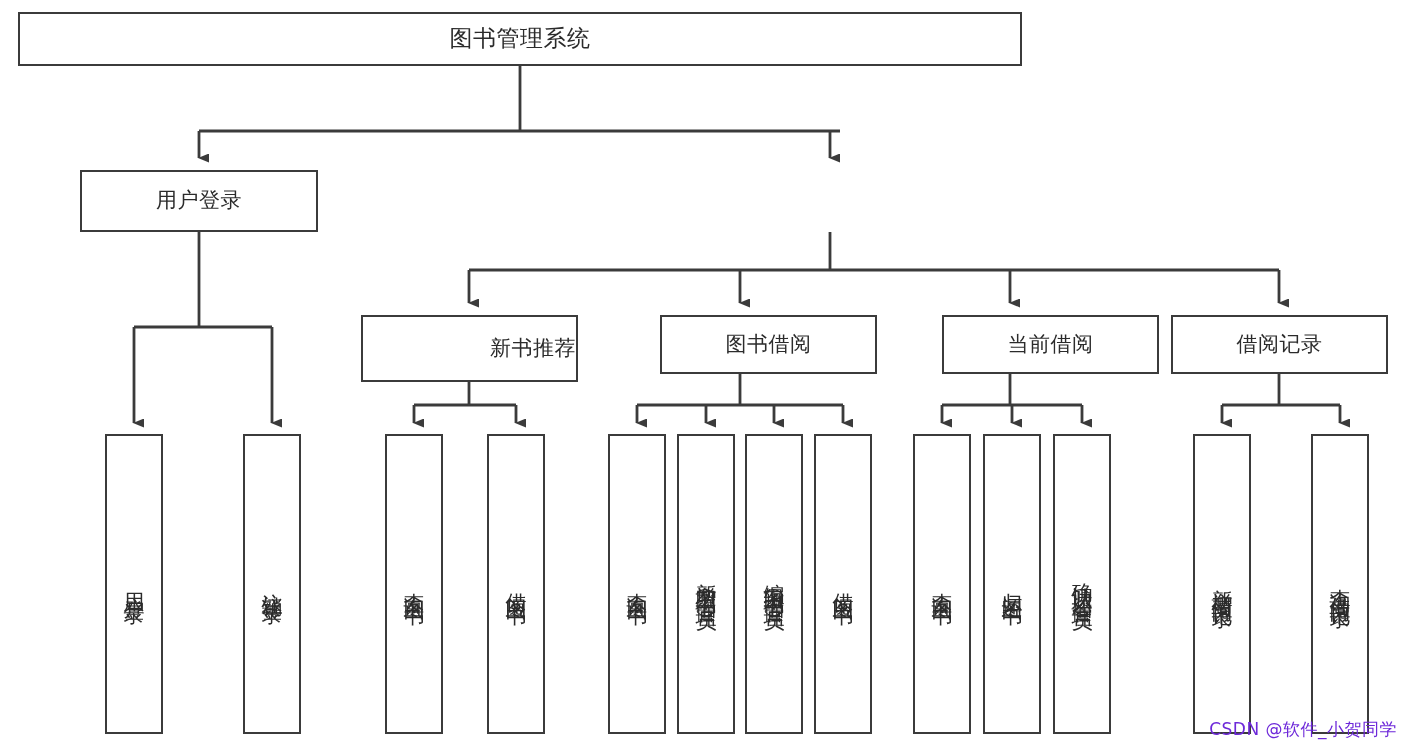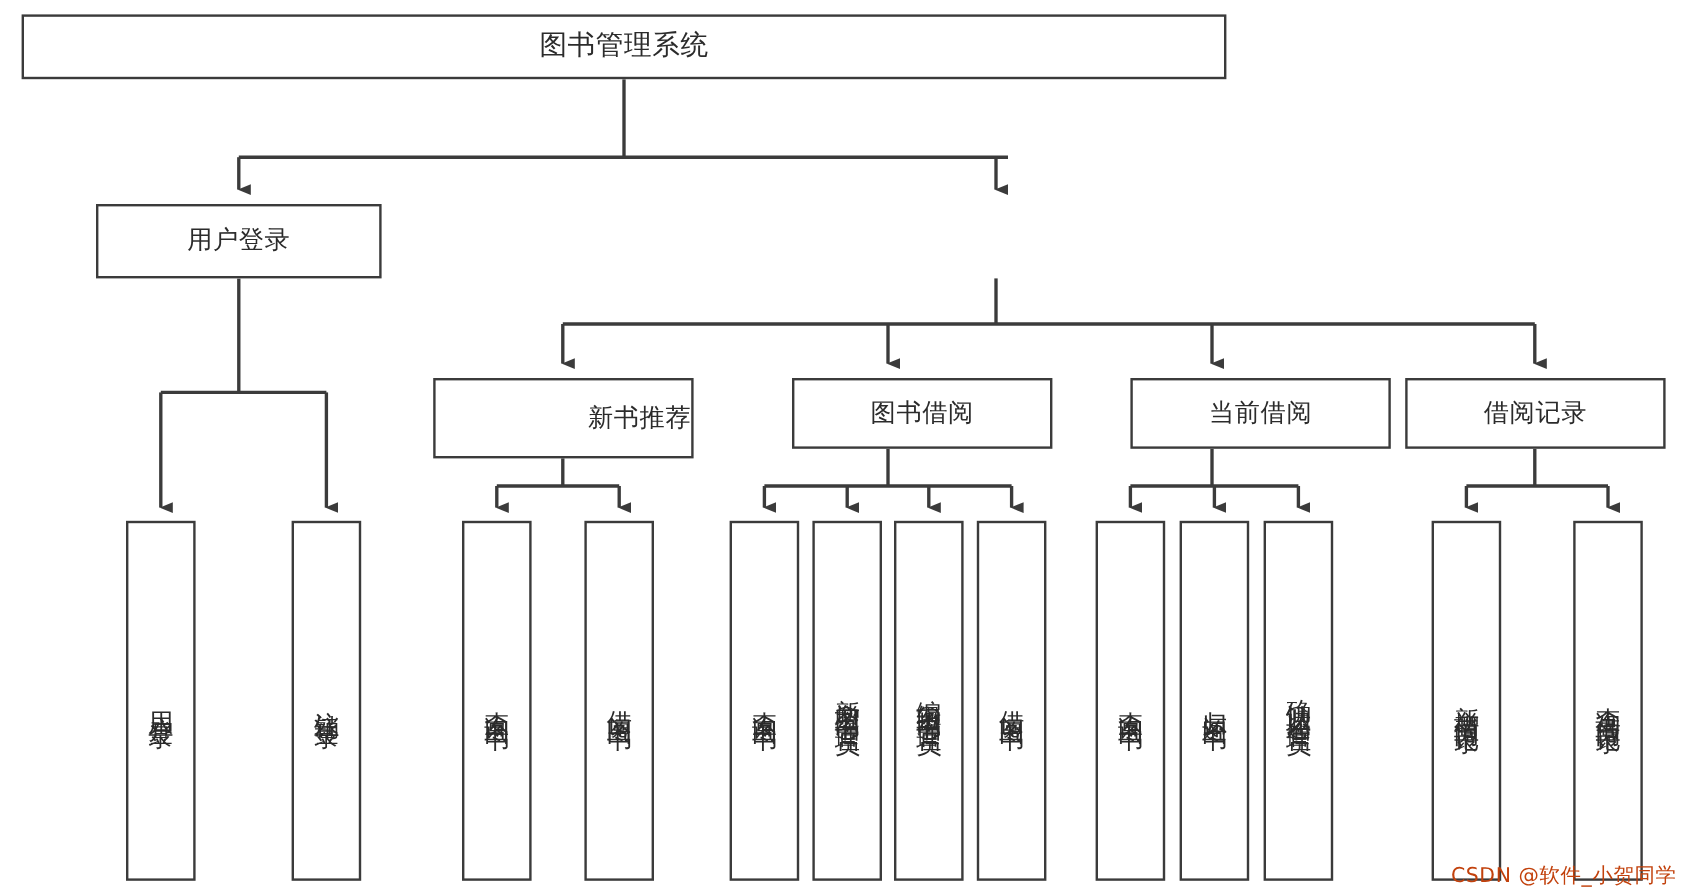--- a/index.html
+++ b/index.html
@@ -52,21 +52,21 @@
     white-space: nowrap;
   }
   .node-title .node-label-h {
     font-size: 23px;
   }
   #watermark {
     position: absolute;
     right: 8px;
     bottom: 6px;
     font-size: 17px;
-    color: #c2410c;
+    color: #6d28d9;
     letter-spacing: 0.5px;
     white-space: nowrap;
     user-select: none;
   }
 </style>
 </head>
 <body>
 
 <div id="diagram-root">
 

